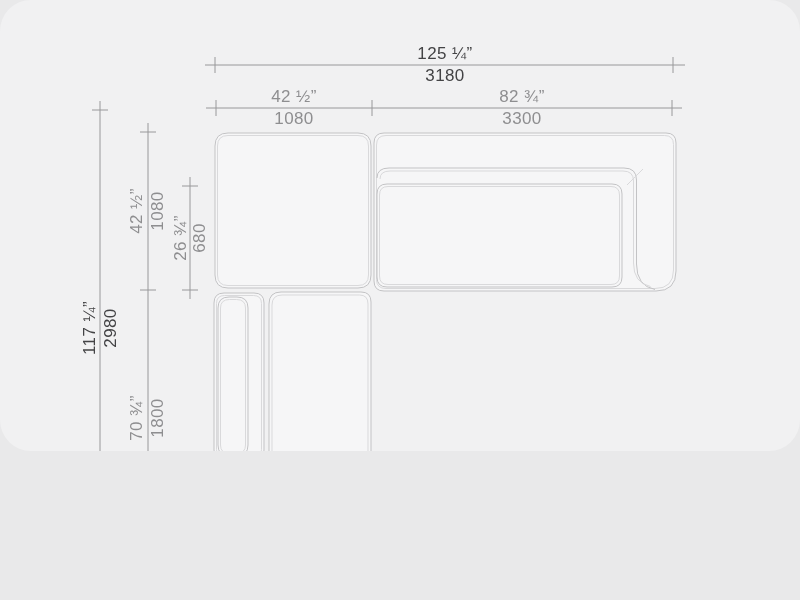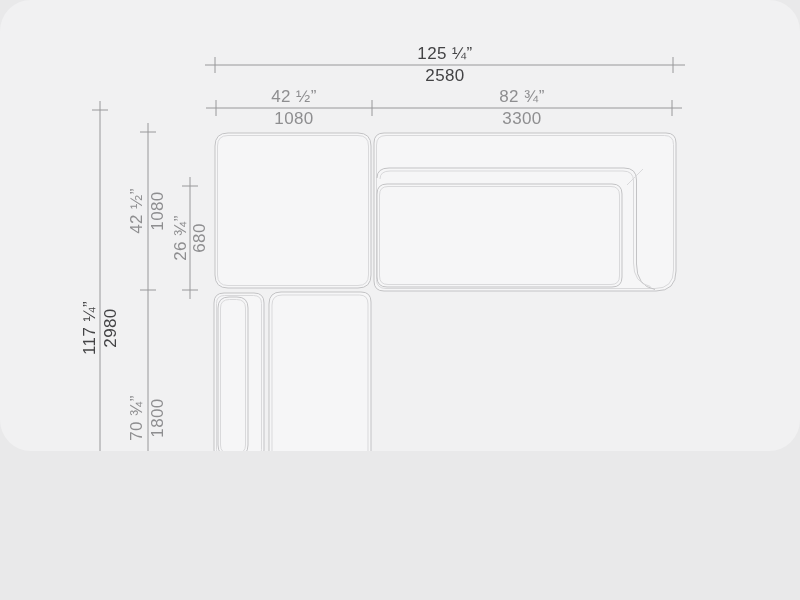--- a/index.html
+++ b/index.html
@@ -77,21 +77,21 @@
       <path class="o" d="M 281 292 H 361 Q 371 292 371 302 V 537 Q 371 547 361 547 H 225 Q 215 547 215 537 V 476 Q 215 464 227 464 H 256 Q 269 464 269 451 V 304 Q 269 292 281 292 Z"></path>
       <path class="i" d="M 282 295 H 359.5 Q 368 295 368 304 V 535.5 Q 368 544 359.5 544 H 226.5 Q 218 544 218 535.5 V 477 Q 218 467 228 467 H 257 Q 272 467 272 453 V 305 Q 272 295 282 295 Z"></path>
       <path class="o" d="M 224 293 H 254 Q 264 293 264 303 V 450 Q 264 460 254 460 H 224 Q 214 460 214 450 V 303 Q 214 293 224 293 Z"></path>
       <path class="i" d="M 224.5 295.5 H 253.5 Q 261.5 295.5 261.5 303.5 V 449.5 Q 261.5 457.5 253.5 457.5 H 224.5 Q 216.5 457.5 216.5 449.5 V 303.5 Q 216.5 295.5 224.5 295.5 Z"></path>
       <path class="o" d="M 229 297 H 237 Q 248 297 248 308 V 445 Q 248 456 237 456 H 229 Q 218 456 218 445 V 308 Q 218 297 229 297 Z"></path>
       <path class="i" d="M 229.5 299.5 H 236.5 Q 245.5 299.5 245.5 308 V 445 Q 245.5 453.5 236.5 453.5 H 229.5 Q 220.5 453.5 220.5 445 V 308 Q 220.5 299.5 229.5 299.5 Z"></path>
     </g>
   </svg>
 
   <div class="lbl pri" style="left:445px; top:54px;">125 ¼”</div>
-  <div class="lbl pri" style="left:445px; top:76px;">2580</div>
+  <div class="lbl pri" style="left:445px; top:76px;">3180</div>
 
   <div class="lbl" style="left:294px; top:97px;">42 ½”</div>
   <div class="lbl" style="left:294px; top:119px;">1080</div>
 
   <div class="lbl" style="left:522px; top:97px;">82 ¾”</div>
   <div class="lbl" style="left:522px; top:119px;">3300</div>
 
   <div class="lbl pri rot" style="left:90px;  top:328px;">117 ¼”</div>
   <div class="lbl pri rot" style="left:111px; top:328px;">2980</div>
 

